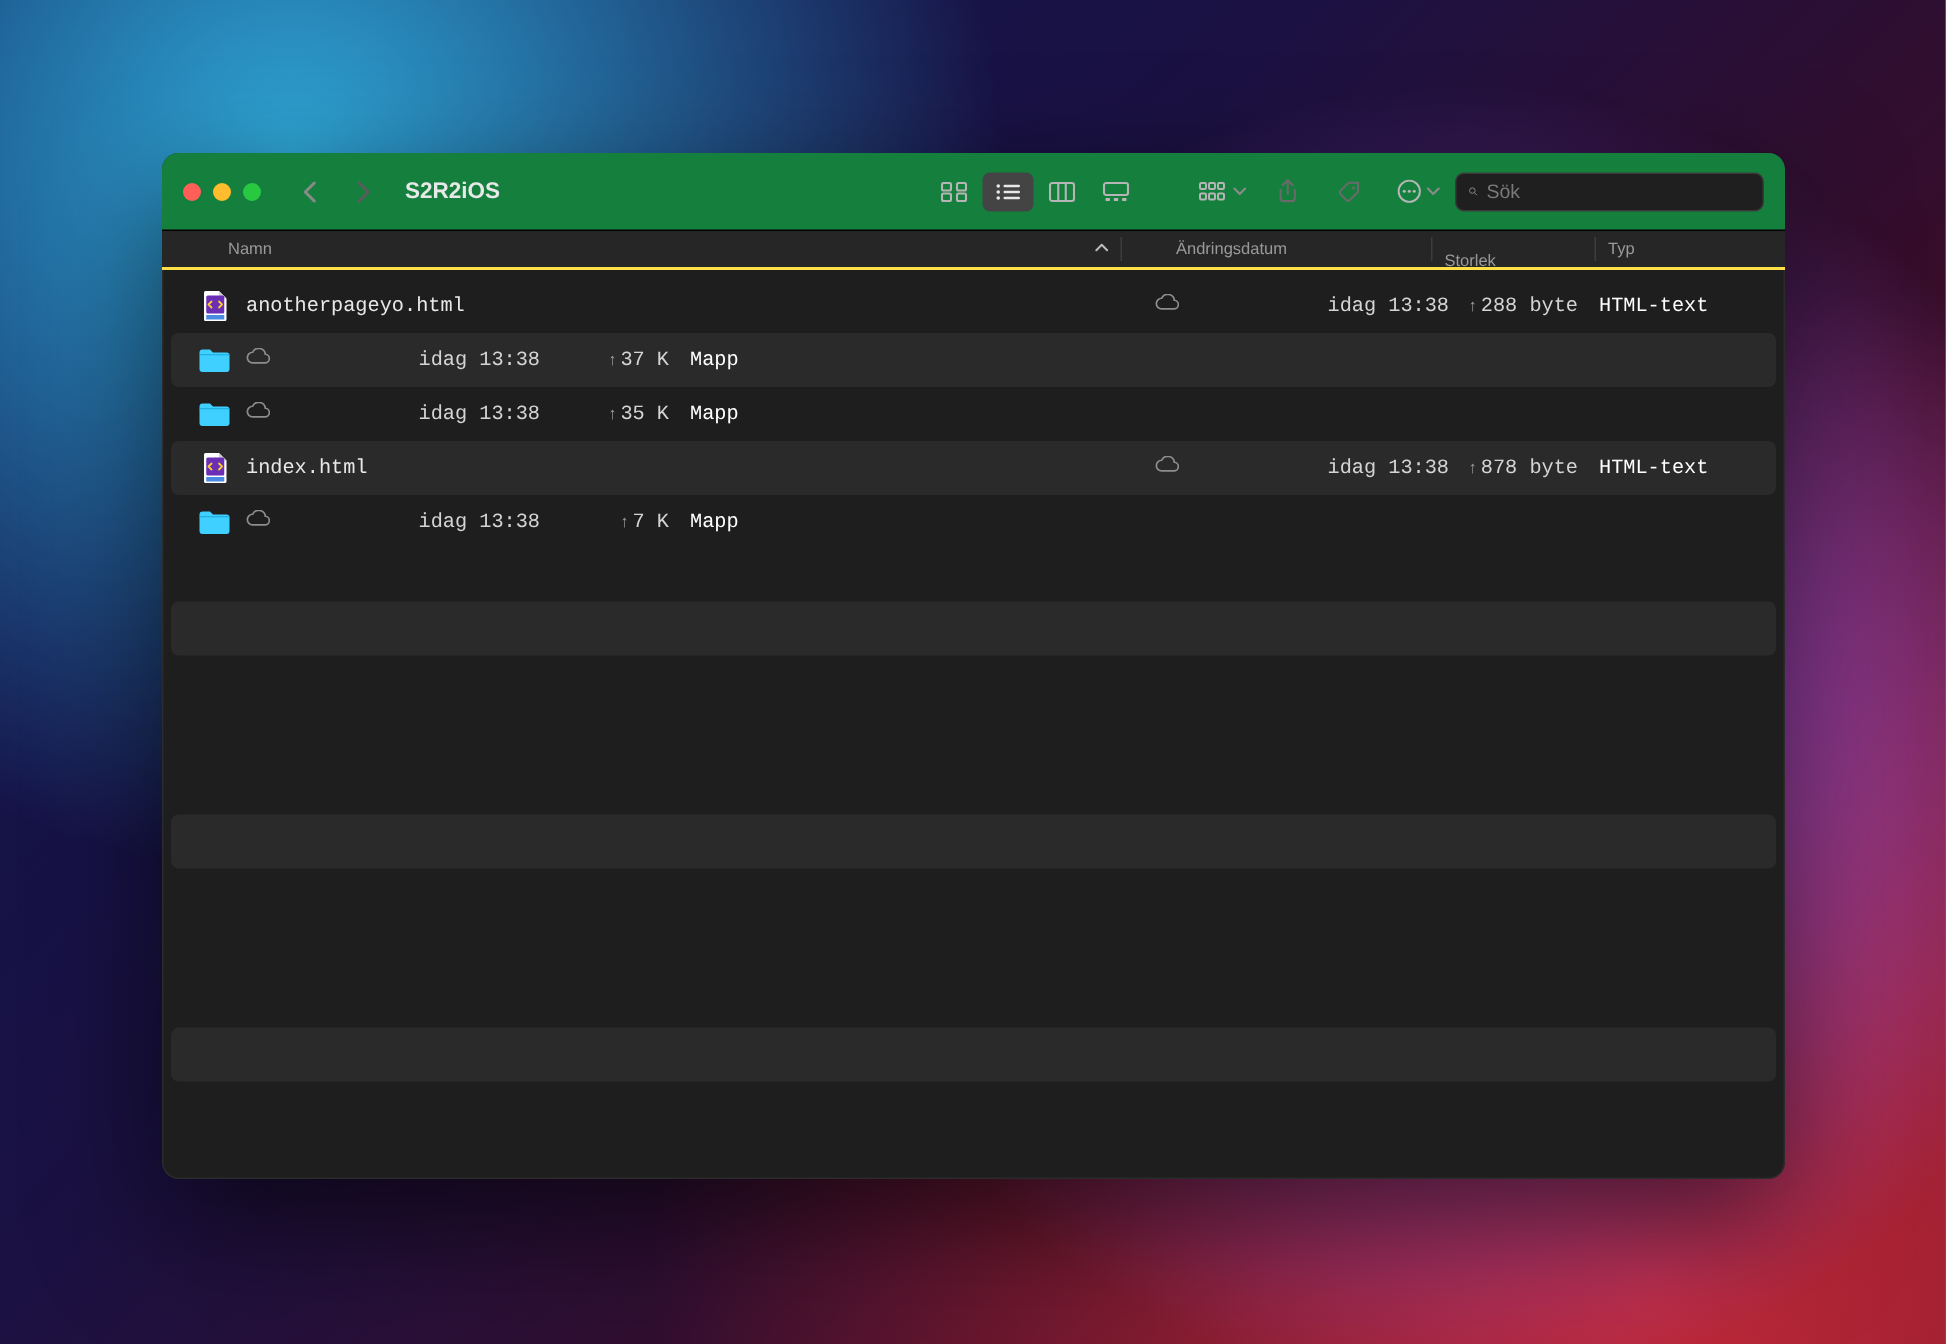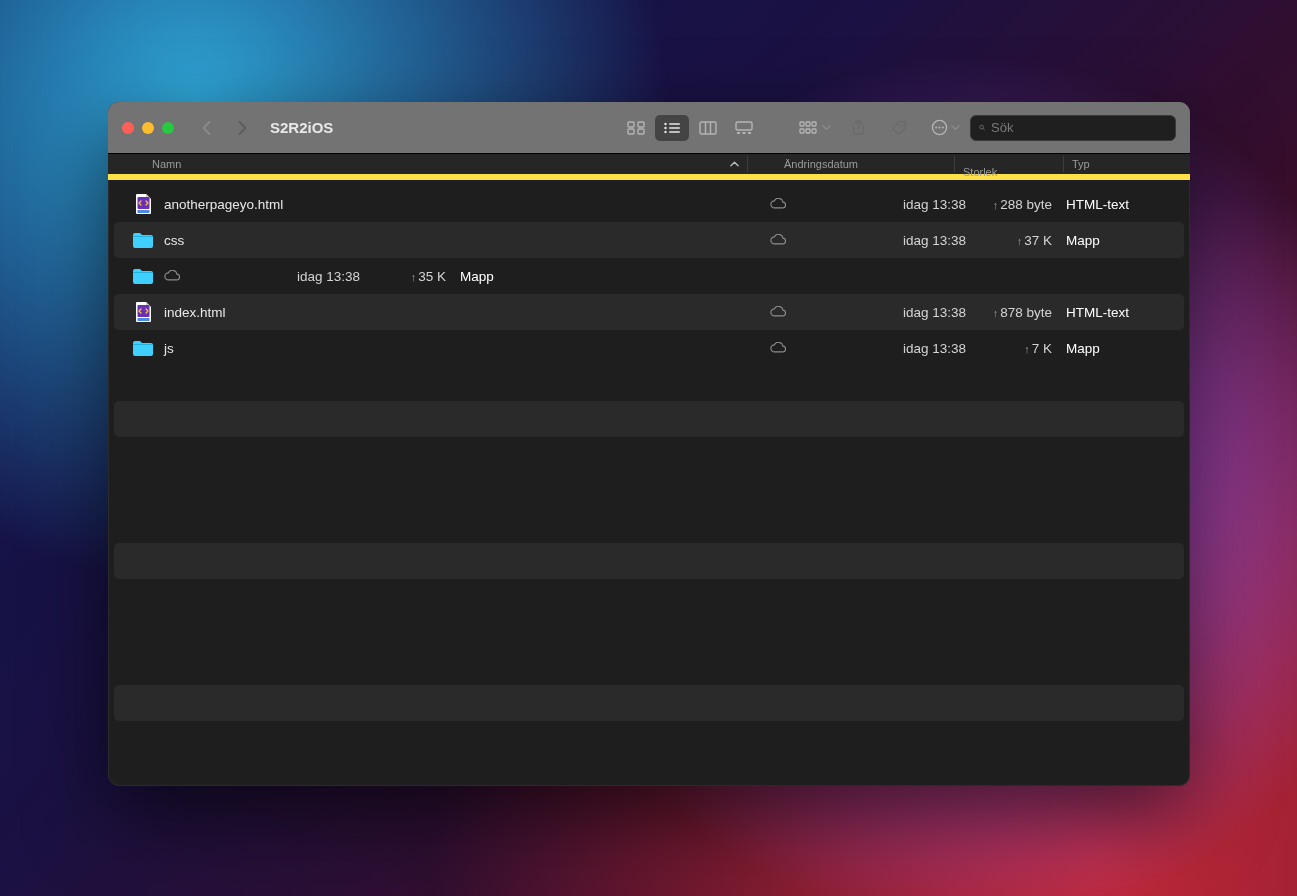--- a/index.html
+++ b/index.html
@@ -18,21 +18,21 @@
     width: 1082px; height: 684px;
     background: #1e1e1e;
     border-radius: 11px;
     box-shadow: 0 30px 80px rgba(0,0,0,0.6), 0 0 0 1px rgba(255,255,255,0.06) inset;
     overflow: hidden;
     display: flex; flex-direction: column;
   }
   
   .titlebar {
     height: 52px;
-    background: #737373;
+    background: #15803d;
     display: flex; align-items: center;
     padding: 0 14px;
     gap: 8px;
     border-bottom: 1px solid #000;
   }
   .traffic { display:flex; gap:8px; margin-right:10px; }
   .dot { width:12px; height:12px; border-radius:50%; }
   .dot.red { background:#ff5f57; } .dot.yellow{ background:#febc2e;} .dot.green{ background:#28c840;}
   .nav-arrow { width:28px; height:28px; display:flex; align-items:center; justify-content:center; color:#8a8a8a; border-radius:5px; }
   .nav-arrow svg { width:11px; height:16px; }
@@ -55,34 +55,34 @@
     display:flex; align-items:center; padding:0 8px; gap:6px;
   }
   .search svg { width:13px;height:13px; color:#8a8a8a; }
   .search input {
     background:transparent; border:none; outline:none;
     color:#ddd; font-size:13px; flex:1;
   }
   .search input::placeholder { color:#7a7a7a; }
   
   .col-header {
-    height:26px; background:#262626; border-bottom:6px solid #fde047;
+    height:26px; background:#262626; border-bottom:2px solid #fde047;
     display:flex; align-items:center;
     font-size:11px; color:#9a9a9a;
     padding-left:44px;
   }
   .col { display:flex; align-items:center; }
   .col.name { flex:1; }
   .col.date { width:170px;margin-left:28px; }
   .col.size { width:100px; padding-right:14px;margin-top:16px;}
   .col.kind { width:118px;text-align:right; }
   .col .sort-caret { margin-left:auto; margin-right:8px; color:#bcbcbc; }
   .hdr-sep { width:1px; height:16px; background:#3d3d3d; margin-right:8px;}
   
-  .list { flex:1; padding:6px 6px; overflow:hidden;}
+  .list { flex:1; padding:6px 6px; overflow:hidden;font-family:Liberation Mono, monospace;}
   .row {
     height:36px; border-radius:5px;
     display:flex; align-items:center;
     padding-left:18px;
     font-size:13.5px; color:#e8e8e8;
   }
   .row.alt { background:#2a2a2a; }
   .row .file-icon { width:22px; height:22px; margin-right:10px; display:flex; align-items:center; justify-content:center;}
   .row .fname { flex:1; }
   .row .cloud { width:24px; color:#8d8d8d; margin-right:2px;}
@@ -252,21 +252,20 @@
     <span class="size"><span class="arrow">↑</span><span>288 byte</span></span>
     <span class="kind">HTML-text</span>
       </div>
       <div class="row alt">
     <span class="file-icon">
           <svg class="folder-svg" viewBox="0 0 22 18">
     <path d="M1 4 a2 2 0 0 1 2 -2 h5 l2 2 h9 a2 2 0 0 1 2 2 v9 a2 2 0 0 1 -2 2 H3 a2 2 0 0 1 -2 -2 z" fill="#3fd0ff"></path>
     <path d="M1 5.5 h20" stroke="#1aa9d8" stroke-width="0.8"></path>
   </svg>
         </span>
-    <span class="fname">css</span>
     <span class="cloud"><svg viewBox="0 0 18 12" style="width:16px;height:11px">
     <path d="M5 11 a4 4 0 0 1 0 -8 a5 5 0 0 1 9.5 1.5 A3 3 0 0 1 14 11 z" fill="none" stroke="currentColor" stroke-width="1.3"></path>
   </svg></span>
     <span class="date">idag 13:38</span>
     <span class="size"><span class="arrow">↑</span><span>37 K</span></span>
     <span class="kind">Mapp</span>
       </div>
       <div class="row">
     <span class="file-icon">
           <svg class="folder-svg" viewBox="0 0 22 18">
@@ -299,21 +298,20 @@
     <span class="size"><span class="arrow">↑</span><span>878 byte</span></span>
     <span class="kind">HTML-text</span>
       </div>
       <div class="row">
     <span class="file-icon">
           <svg class="folder-svg" viewBox="0 0 22 18">
     <path d="M1 4 a2 2 0 0 1 2 -2 h5 l2 2 h9 a2 2 0 0 1 2 2 v9 a2 2 0 0 1 -2 2 H3 a2 2 0 0 1 -2 -2 z" fill="#3fd0ff"></path>
     <path d="M1 5.5 h20" stroke="#1aa9d8" stroke-width="0.8"></path>
   </svg>
         </span>
-    <span class="fname">js</span>
     <span class="cloud"><svg viewBox="0 0 18 12" style="width:16px;height:11px">
     <path d="M5 11 a4 4 0 0 1 0 -8 a5 5 0 0 1 9.5 1.5 A3 3 0 0 1 14 11 z" fill="none" stroke="currentColor" stroke-width="1.3"></path>
   </svg></span>
     <span class="date">idag 13:38</span>
     <span class="size"><span class="arrow">↑</span><span>7 K</span></span>
     <span class="kind">Mapp</span>
       </div>
       <div class="stripe alt"></div>
       <div class="stripe"></div>
       <div class="stripe alt"></div>

